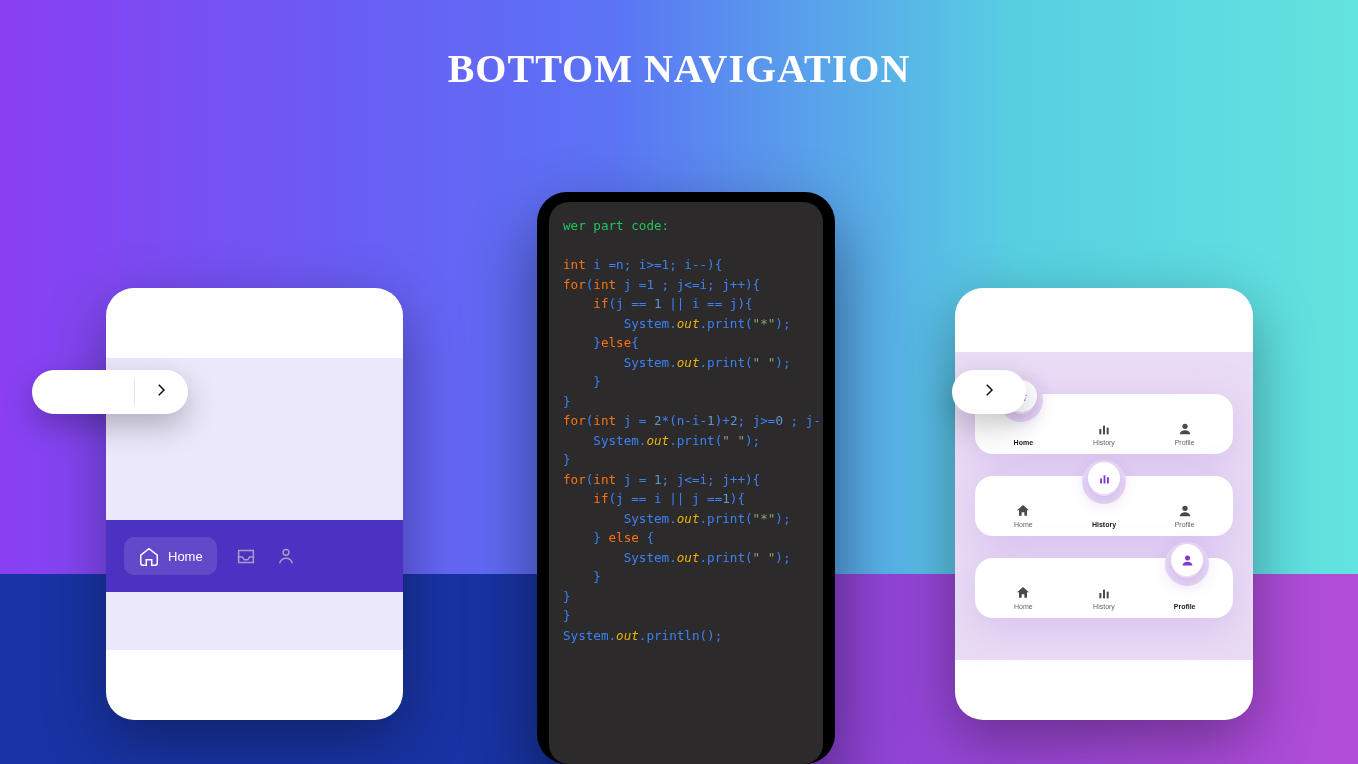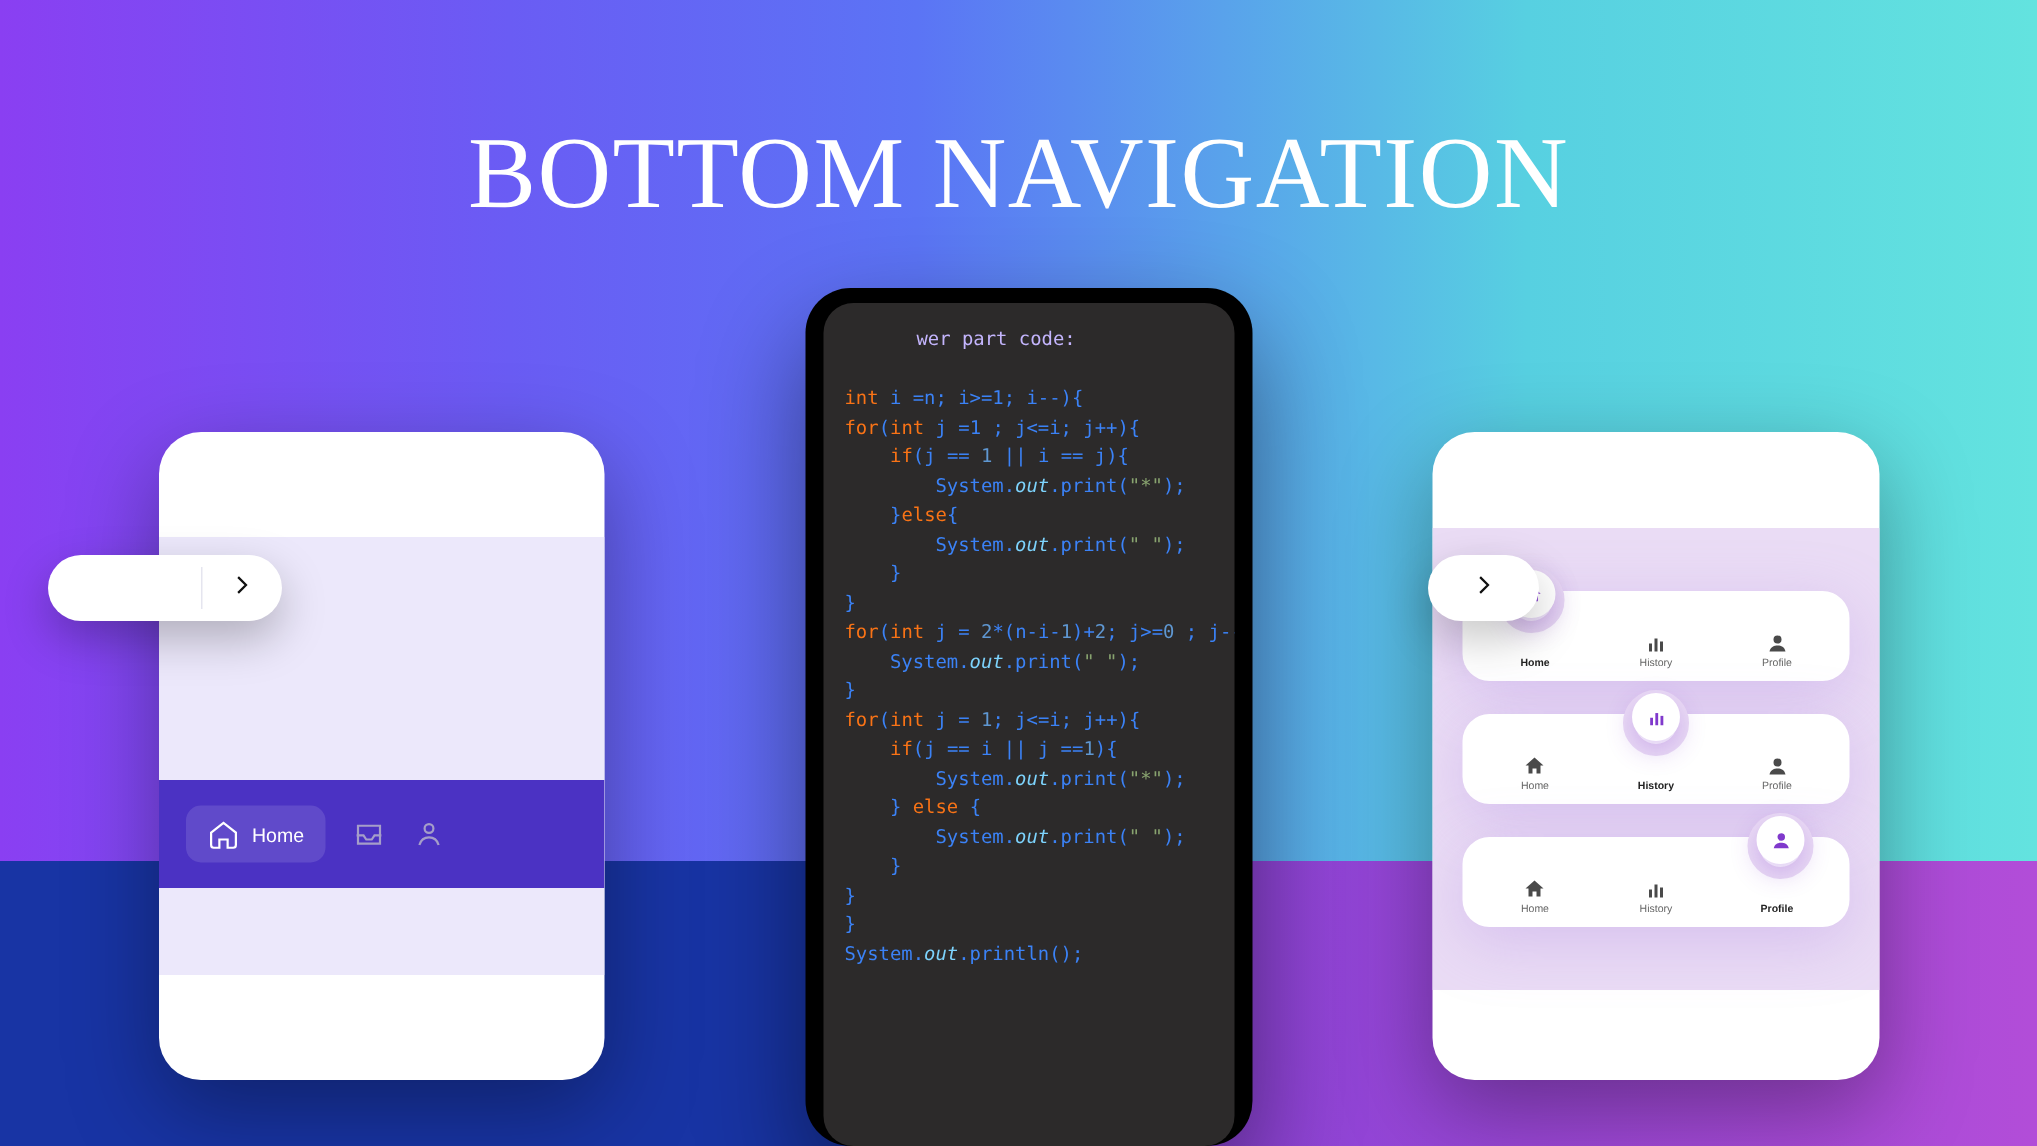--- a/index.html
+++ b/index.html
@@ -21,21 +21,21 @@
     background: linear-gradient(90deg, #8341d6 0%, #b24dd8 100%);
   }
 
   
   .title-wrap {
     position: absolute; left: 0; top: 42px; width: 100%;
     text-align: center; color: #fff;
     font-family: "Palatino Linotype", "Book Antiqua", Palatino, Georgia, serif;
     letter-spacing: 1px;
   }
-  .title-line { font-size: 68px; line-height: 1.35; font-weight: 400; margin-top: 28px; }
+  .title-line { font-size: 40px; line-height: 1.35; font-weight: 700; }
 
   
   .card-left {
     position: absolute; left: 106px; top: 288px; width: 297px; height: 432px;
     background: #fff; border-radius: 28px;
     box-shadow: 0 20px 60px rgba(0,0,0,.35);
     overflow: hidden;
   }
   .card-left .body { position: absolute; top: 70px; bottom: 70px; left: 0; right: 0; background: #ece8fb; }
   .card-left .navbar {
@@ -66,24 +66,24 @@
     position: absolute; left: 537px; top: 192px; width: 298px; height: 572px;
     background: #000; border-radius: 30px; padding: 10px 12px 0 12px;
     box-shadow: 0 30px 70px rgba(0,0,0,.45);
   }
   .phone-screen {
     width: 100%; height: 100%; background: #2c2a2a; border-radius: 20px;
     padding: 14px 10px 14px 14px;
     font-family: "Menlo", "Consolas", monospace; font-size: 12.6px; line-height: 1.55;
     color: #b7b3ac; white-space: pre; overflow: hidden;
   }
-  .c-gray   { color: #c4b5fd; margin-left: 48px; }
+  .c-gray   { color: #22c55e; }
   .c-orange { color: #f97316; }
   .c-blue   { color: #5f97d1; }
-  .c-italic { font-style: italic; color: #7dd3fc; }
+  .c-italic { font-style: italic; color: #eab308; }
   .c-green  { color: #88a36f; }
   .c-white  { color: #3b82f6; }
 
   
   .card-right {
     position: absolute; left: 955px; top: 288px; width: 298px; height: 432px;
     background: #fff; border-radius: 28px;
     box-shadow: 0 20px 60px rgba(0,0,0,.35);
     overflow: hidden;
   }

